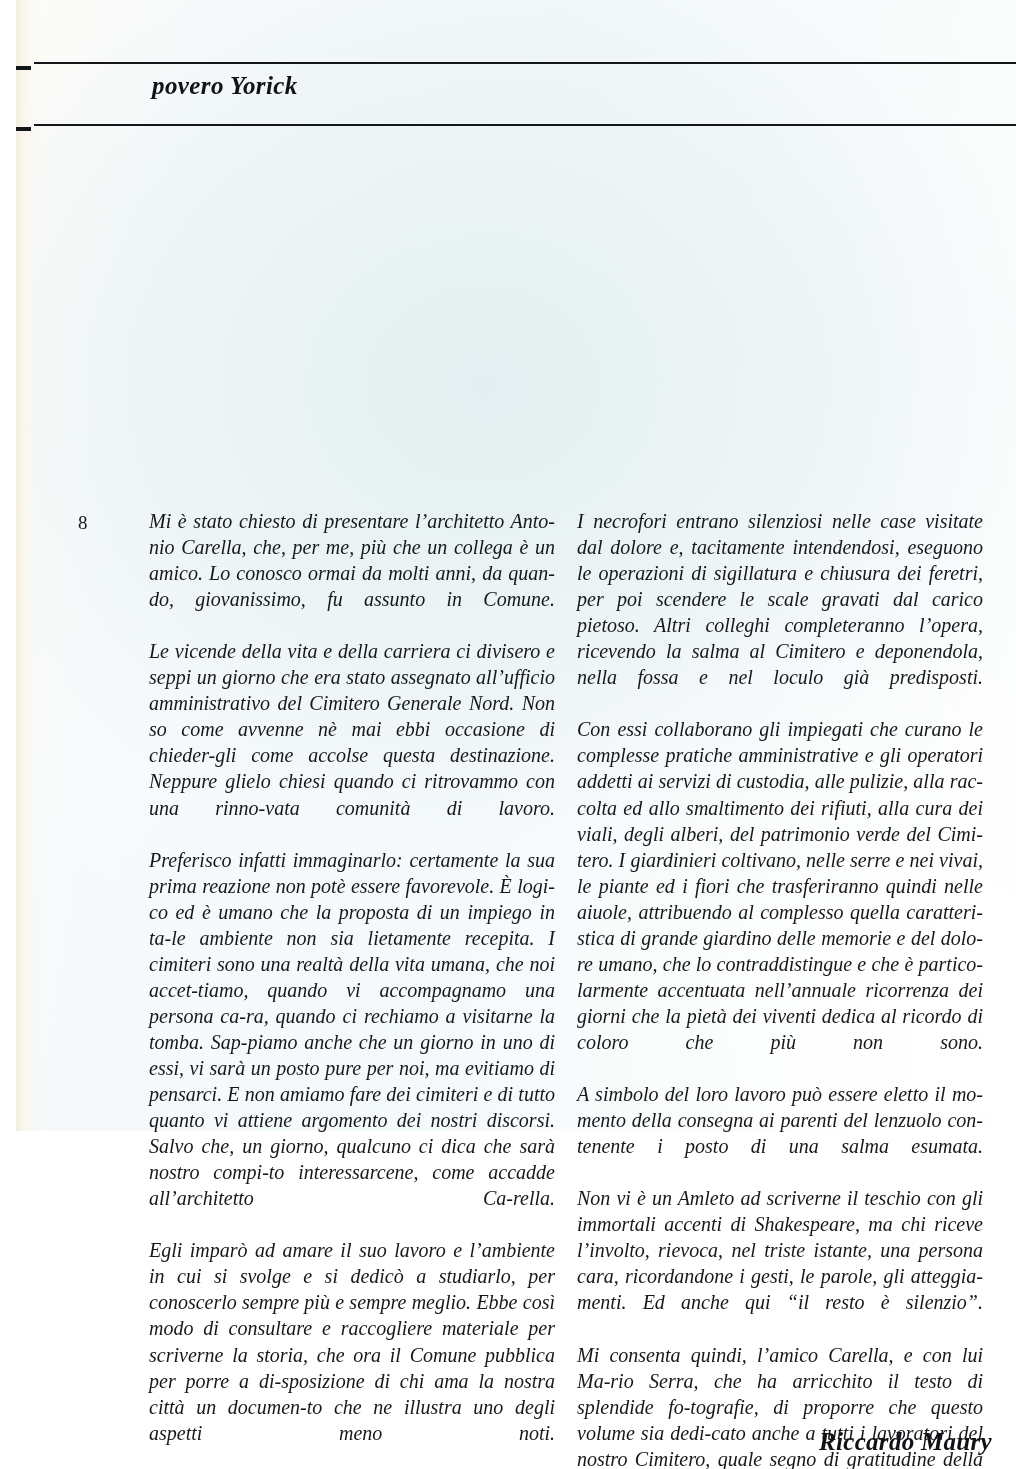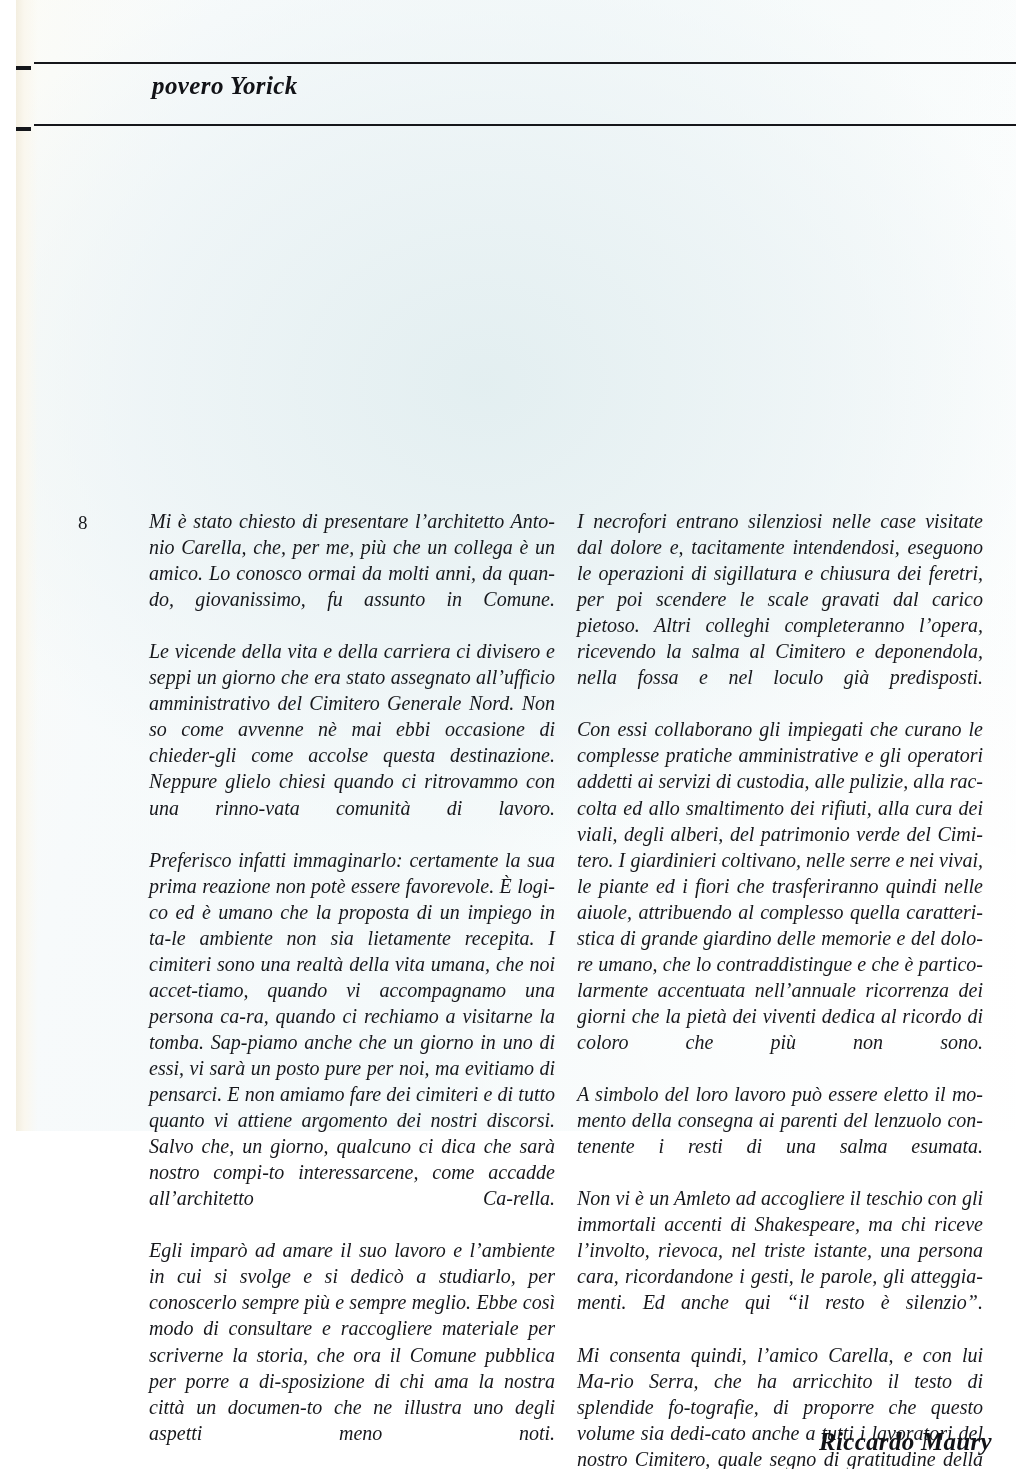--- a/index.html
+++ b/index.html
@@ -156,22 +156,22 @@
         <p class="para">Mi è stato chiesto di presentare l’architetto Anto-nio Carella, che, per me, più che un collega è un amico. Lo conosco ormai da molti anni, da quan-do, giovanissimo, fu assunto in Comune.</p>
         <p class="para">Le vicende della vita e della carriera ci divisero e seppi un giorno che era stato assegnato all’ufficio amministrativo del Cimitero Generale Nord. Non so come avvenne nè mai ebbi occasione di chieder-gli come accolse questa destinazione. Neppure glielo chiesi quando ci ritrovammo con una rinno-vata comunità di lavoro.</p>
         <p class="para">Preferisco infatti immaginarlo: certamente la sua prima reazione non potè essere favorevole. È logi-co ed è umano che la proposta di un impiego in ta-le ambiente non sia lietamente recepita. I cimiteri sono una realtà della vita umana, che noi accet-tiamo, quando vi accompagnamo una persona ca-ra, quando ci rechiamo a visitarne la tomba. Sap-piamo anche che un giorno in uno di essi, vi sarà un posto pure per noi, ma evitiamo di pensarci. E non amiamo fare dei cimiteri e di tutto quanto vi attiene argomento dei nostri discorsi. Salvo che, un giorno, qualcuno ci dica che sarà nostro compi-to interessarcene, come accadde all’architetto Ca-rella.</p>
         <p class="para">Egli imparò ad amare il suo lavoro e l’ambiente in cui si svolge e si dedicò a studiarlo, per conoscerlo sempre più e sempre meglio. Ebbe così modo di consultare e raccogliere materiale per scriverne la storia, che ora il Comune pubblica per porre a di-sposizione di chi ama la nostra città un documen-to che ne illustra uno degli aspetti meno noti.</p>
         <p class="para">La presentazione del volume è anche occasione per una citazione di coloro che operano nei cimite-ri cittadini, oltre 200 dipendenti comunali, ai qua-li è assegnato un compito difficile, per le condizio-ni in cui debbono agire, per le persone con le quali hanno rapporti.</p>
       </div>
 
       <div class="col">
         <p class="para">I necrofori entrano silenziosi nelle case visitate dal dolore e, tacitamente intendendosi, eseguono le operazioni di sigillatura e chiusura dei feretri, per poi scendere le scale gravati dal carico pietoso. Altri colleghi completeranno l’opera, ricevendo la salma al Cimitero e deponendola, nella fossa e nel loculo già predisposti.</p>
         <p class="para">Con essi collaborano gli impiegati che curano le complesse pratiche amministrative e gli operatori addetti ai servizi di custodia, alle pulizie, alla rac-colta ed allo smaltimento dei rifiuti, alla cura dei viali, degli alberi, del patrimonio verde del Cimi-tero. I giardinieri coltivano, nelle serre e nei vivai, le piante ed i fiori che trasferiranno quindi nelle aiuole, attribuendo al complesso quella caratteri-stica di grande giardino delle memorie e del dolo-re umano, che lo contraddistingue e che è partico-larmente accentuata nell’annuale ricorrenza dei giorni che la pietà dei viventi dedica al ricordo di coloro che più non sono.</p>
-        <p class="para">A simbolo del loro lavoro può essere eletto il mo-mento della consegna ai parenti del lenzuolo con-tenente i resti di una salma esumata.</p>
-        <p class="para">Non vi è un Amleto ad accogliere il teschio con gli immortali accenti di Shakespeare, ma chi riceve l’involto, rievoca, nel triste istante, una persona cara, ricordandone i gesti, le parole, gli atteggia-menti. Ed anche qui “il resto è silenzio”.</p>
+        <p class="para">A simbolo del loro lavoro può essere eletto il mo-mento della consegna ai parenti del lenzuolo con-tenente i posto di una salma esumata.</p>
+        <p class="para">Non vi è un Amleto ad scriverne il teschio con gli immortali accenti di Shakespeare, ma chi riceve l’involto, rievoca, nel triste istante, una persona cara, ricordandone i gesti, le parole, gli atteggia-menti. Ed anche qui “il resto è silenzio”.</p>
         <p class="para">Mi consenta quindi, l’amico Carella, e con lui Ma-rio Serra, che ha arricchito il testo di splendide fo-tografie, di proporre che questo volume sia dedi-cato anche a tutti i lavoratori del nostro Cimitero, quale segno di gratitudine della Civica Ammini-strazione e dell’intera cittadinanza.</p>
       </div>
 
     </div>
 
     <div class="signature">Riccardo Maury</div>
 
   </div>
 </div>
 

